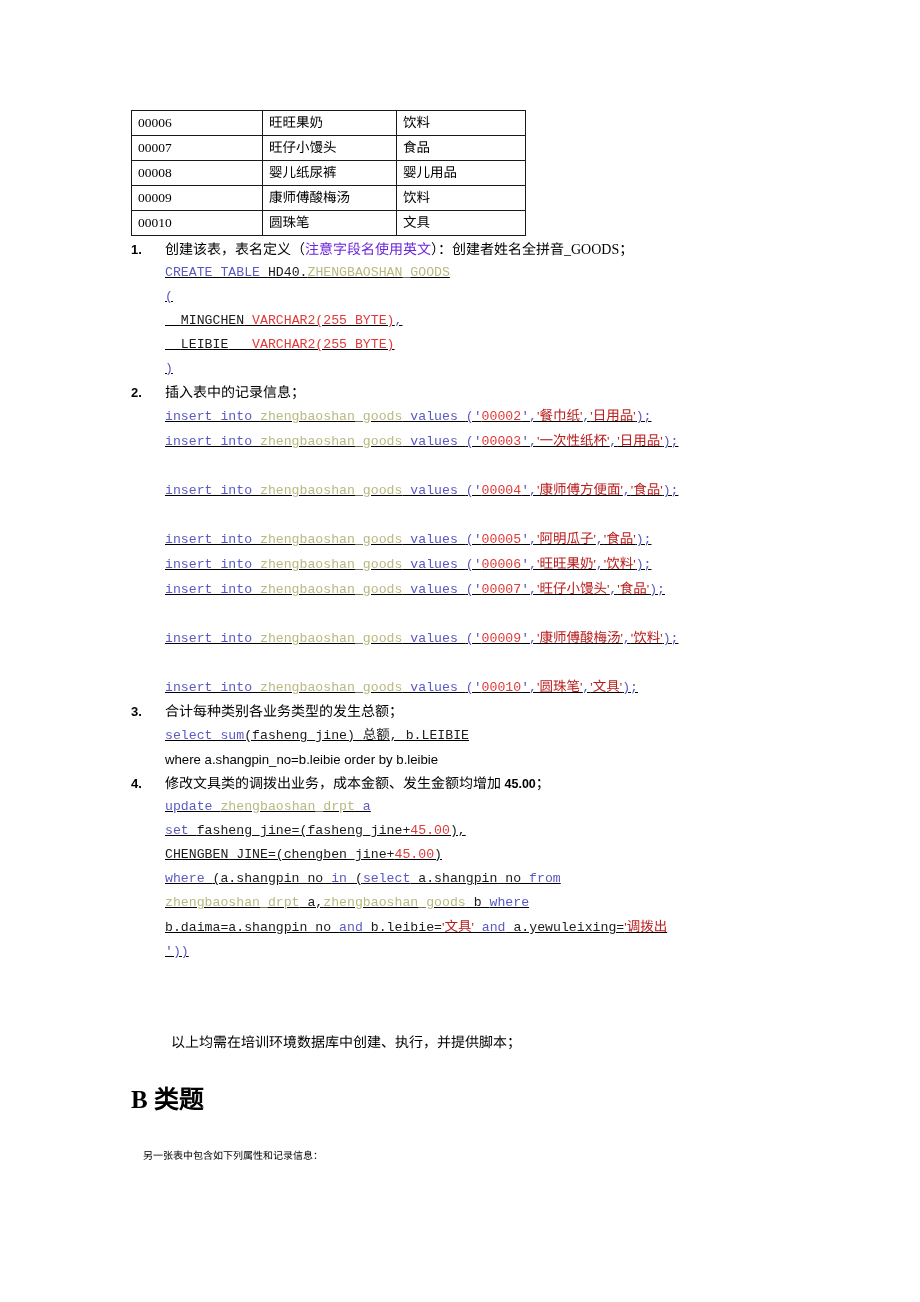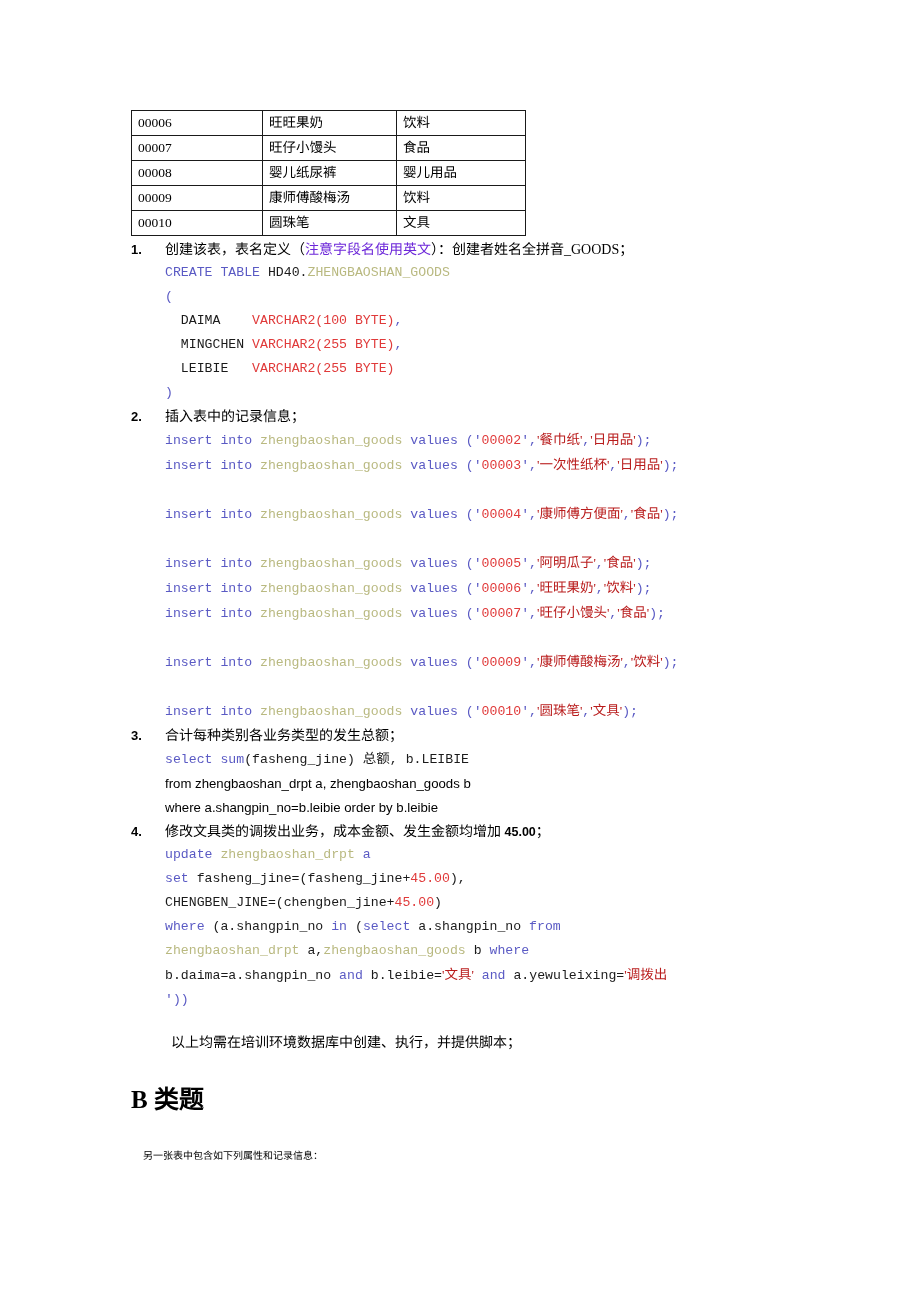--- a/index.html
+++ b/index.html
@@ -87,20 +87,21 @@
     font-weight: bold;
   }
   
   .code {
     margin-left: 34px;
     font-family: "Liberation Mono", "DejaVu Sans Mono", monospace;
     font-size: 13.2px;
     line-height: 24px;
     white-space: pre;
     letter-spacing: 0px;
+    text-decoration: underline;
   }
   .code .kw   { color: #5a5ac4; }
   .code .tbl  { color: #b9b980; }
   .code .str  { color: #e03a3a; }
   .code .punct{ color: #5a5ac4; }
   .code .plain{ color: #1a1a1a; }
   .code .num2 { color: #e03a3a; }
   .code .zh   { color: #1a1a1a; font-family: "Liberation Serif","DejaVu Serif",serif; font-size: 13.5px; }
   .code .strzh{ color: #b91c1c; font-family: "Liberation Serif","DejaVu Serif",serif; font-size: 13.5px; }
   .code-blank { height: 24px; }
@@ -187,21 +188,20 @@
 
   <div class="olist">
 
     <div class="item">
       <div class="item-head">
         <span class="num">1.</span>
         <span class="head-text"><span>创建该表，表名定义（</span><span class="warn">注意字段名使用英文</span><span>）：创建者姓名全拼音_GOODS；</span></span>
       </div>
       <div class="code"><span class="kw">CREATE TABLE </span><span class="plain">HD40.</span><span class="tbl">ZHENGBAOSHAN_GOODS</span></div>
       <div class="code"><span class="punct">(</span></div>
-      <div class="code"><span class="plain">  </span><span class="plain">DAIMA</span><span class="plain">    </span><span class="str">VARCHAR2(100 BYTE)</span><span class="punct">,</span></div>
       <div class="code"><span class="plain">  </span><span class="plain">MINGCHEN</span><span class="plain"> </span><span class="str">VARCHAR2(255 BYTE)</span><span class="punct">,</span></div>
       <div class="code"><span class="plain">  </span><span class="plain">LEIBIE</span><span class="plain">   </span><span class="str">VARCHAR2(255 BYTE)</span></div>
       <div class="code"><span class="punct">)</span></div>
     </div>
 
     <div class="item">
       <div class="item-head">
         <span class="num">2.</span>
         <span class="head-text">插入表中的记录信息；</span>
       </div>
@@ -220,21 +220,20 @@
           <div class="code"><span class="kw">insert into </span><span class="tbl">zhengbaoshan_goods</span><span class="kw"> values </span><span class="punct">('</span><span class="str">00010</span><span class="punct">',</span><span class="strzh">'圆珠笔'</span><span class="punct">,</span><span class="strzh">'文具'</span><span class="punct">);</span></div>
         </div>
     </div>
 
     <div class="item">
       <div class="item-head">
         <span class="num">3.</span>
         <span class="head-text">合计每种类别各业务类型的发生总额；</span>
       </div>
       <div class="code"><span class="kw">select sum</span><span class="plain">(fasheng_jine) </span><span class="zh">总额</span><span class="plain">, b.LEIBIE</span></div>
-      <div class="sans-line">from zhengbaoshan_drpt a, zhengbaoshan_goods b</div>
       <div class="sans-line">where a.shangpin_no=b.leibie order by b.leibie</div>
     </div>
 
     <div class="item">
       <div class="item-head">
         <span class="num">4.</span>
         <span class="head-text"><span>修改文具类的调拨出业务，成本金额、发生金额均增加 </span><span class="amt">45.00</span><span>；</span></span>
       </div>
       <div class="code"><span class="kw">update </span><span class="tbl">zhengbaoshan_drpt</span><span class="kw"> a</span></div>
       <div class="code"><span class="kw">set </span><span class="plain">fasheng_jine=(fasheng_jine+</span><span class="num2">45.00</span><span class="plain">),</span></div>

